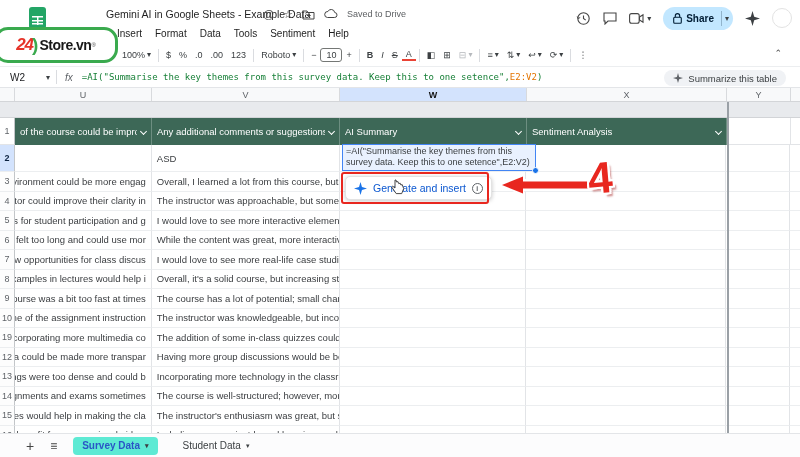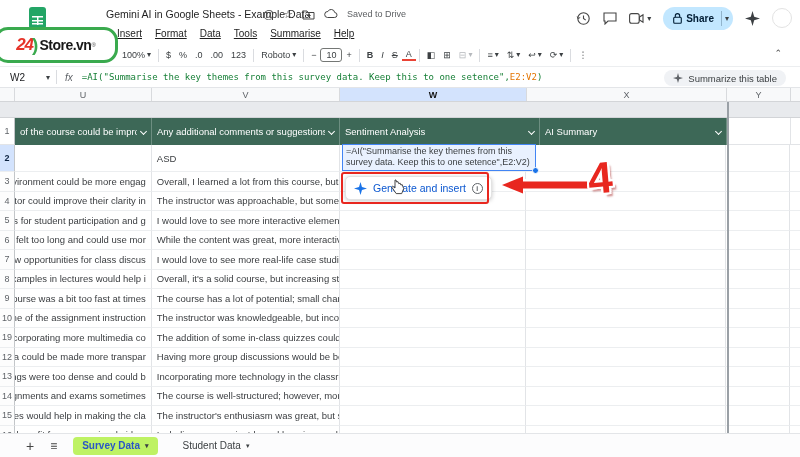--- a/index.html
+++ b/index.html
@@ -18,21 +18,21 @@
     background:
       linear-gradient(#fff,#fff) 0 0/11px 1.5px no-repeat,
       linear-gradient(#fff,#fff) 0 3.5px/11px 1.5px no-repeat,
       linear-gradient(#fff,#fff) 0 7px/11px 1.5px no-repeat,
       linear-gradient(#fff,#fff) 5px 0/1.5px 9px no-repeat;}
   .doc-title{position:absolute;left:106px;top:8px;font-size:10.5px;color:#1f1f1f;}
   .title-icons{position:absolute;left:263px;top:6px;display:flex;align-items:center;gap:9px;height:16px;}
   .ticon{font-size:11px;color:#444;line-height:14px;}
   .saved{font-size:9px;color:#5c5f62;}
   .menu-row{position:absolute;left:117px;top:28px;display:flex;gap:13px;font-size:10px;color:#1f1f1f;}
-  .menu-item{cursor:default;text-decoration:underline;}
+  .menu-item{cursor:default;}
   .tb-right{position:absolute;right:8px;top:5px;display:flex;align-items:center;gap:12px;height:26px;}
   .share-pill{display:flex;align-items:center;height:23px;background:#c2e7ff;border-radius:12px;padding:0 4px 0 10px;}
   .share-label{font-size:10px;font-weight:700;color:#001d35;margin:0 4px 0 4px;}
   .share-div{width:1px;height:15px;background:rgba(0,29,53,.25);margin:0 3px;}
   .caret{font-size:8px;color:#3c4043;}
   .avatar{width:20px;height:20px;border-radius:50%;background:#fff;border:1px solid #e3e3e3;}
   svg.lineicon{display:block}
 
   
   .toolbar{position:absolute;left:0;top:44px;width:800px;height:22px;background:#fff;display:flex;align-items:center;}
@@ -101,21 +101,21 @@
   .step-num{position:absolute;left:588px;top:153px;font-size:44px;font-weight:800;color:var(--red);transform:rotate(-5deg);z-index:8;
     text-shadow:-2px -2px 0 #fff,2px -2px 0 #fff,-2px 2px 0 #fff,2px 2px 0 #fff,0 -2px 0 #fff,0 2px 0 #fff,-2px 0 0 #fff,2px 0 0 #fff,3px 4px 2px rgba(150,0,0,.45);}
   .cursor-svg{position:absolute;left:391px;top:179px;z-index:9;}
 
   
   .bottombar{position:absolute;left:0;top:433px;width:800px;height:24px;background:#fcfcfd;border-top:1px solid #e3e5e8;
     display:flex;align-items:center;}
   .bb-plus{margin-left:26px;font-size:14px;color:#444;}
   .bb-menu{margin-left:16px;font-size:12px;color:#444;}
   .sheet-tab{display:flex;align-items:center;gap:5px;height:18px;margin-left:16px;padding:0 9px;border-radius:4px;font-size:10px;color:#3c4043;}
-  .sheet-tab.active{background:#bef264;color:#2a56c6;font-weight:700;}
+  .sheet-tab.active{background:#5eead4;color:#2a56c6;font-weight:700;}
   .sheet-tab .caret{font-size:7px;}
 
   
   .logo{position:absolute;left:-6px;top:27px;width:124px;height:36px;background:#fff;border:3px solid #3aaa4e;border-radius:14px;
     display:flex;align-items:center;justify-content:center;z-index:20;}
   .logo .n24{color:#e63329;font-weight:800;font-style:italic;font-size:17px;letter-spacing:-1px;}
   .logo .paren{color:#3aaa4e;font-weight:700;font-size:19px;margin:0 1px 0 -1px;}
   .logo .store{color:#171717;font-weight:600;font-size:14px;letter-spacing:-0.5px;}
   .logo .reg{font-size:6px;color:#444;vertical-align:super;}
 </style>
@@ -141,21 +141,21 @@
             <path d="M3.5 8.5 a3 3 0 0 1 .4-6 a3.6 3.6 0 0 1 6.8 1 a2.5 2.5 0 0 1 -.4 5 z" fill="none" stroke="#444" stroke-width="1"></path>
           </svg>
       </span>
       <span class="saved">Saved to Drive</span>
     </div>
     <div class="menu-row">
       <span class="menu-item">Insert</span>
       <span class="menu-item">Format</span>
       <span class="menu-item">Data</span>
       <span class="menu-item">Tools</span>
-      <span class="menu-item">Summarise</span>
+      <span class="menu-item">Sentiment</span>
       <span class="menu-item">Help</span>
     </div>
     <div class="tb-right">
       <span>
         <svg class="lineicon" width="15" height="15" viewBox="0 0 15 15">
             <circle cx="7.5" cy="7.5" r="5.7" fill="none" stroke="#444" stroke-width="1.1"></circle>
             <path d="M7.5 4.5 v3 l2.2 1.6" fill="none" stroke="#444" stroke-width="1.1"></path>
             <path d="M1.2 5.5 l1 2 2-1" fill="none" stroke="#444" stroke-width="1"></path>
           </svg>
       </span>
@@ -259,26 +259,26 @@
     <div class="green-row">
       <div class="gut">1</div>
       <div class="hcell w-u">
         <span class="txt clipL">of the course could be improve</span>
           <span class="chev"></span>
       </div>
       <div class="hcell w-v">
         <span class="txt">Any additional comments or suggestions?</span>
           <span class="chev"></span>
       </div>
+      <div class="hcell w-w">
+        <span class="txt">AI Summary</span>
+          <span class="chev"></span>
+      </div>
       <div class="hcell w-x">
         <span class="txt">Sentiment Analysis</span>
-          <span class="chev"></span>
-      </div>
-      <div class="hcell w-w">
-        <span class="txt">AI Summary</span>
           <span class="chev"></span>
       </div>
       <div class="empty w-y"></div>
       <div class="empty w-sliver" style="border-right:none"></div>
     </div>
     <div id="grid-rows">
         <div class="grid-row tall">
           <div class="cell num sel">2</div>
           <div class="cell u"></div>
           <div class="cell v">ASD</div>

